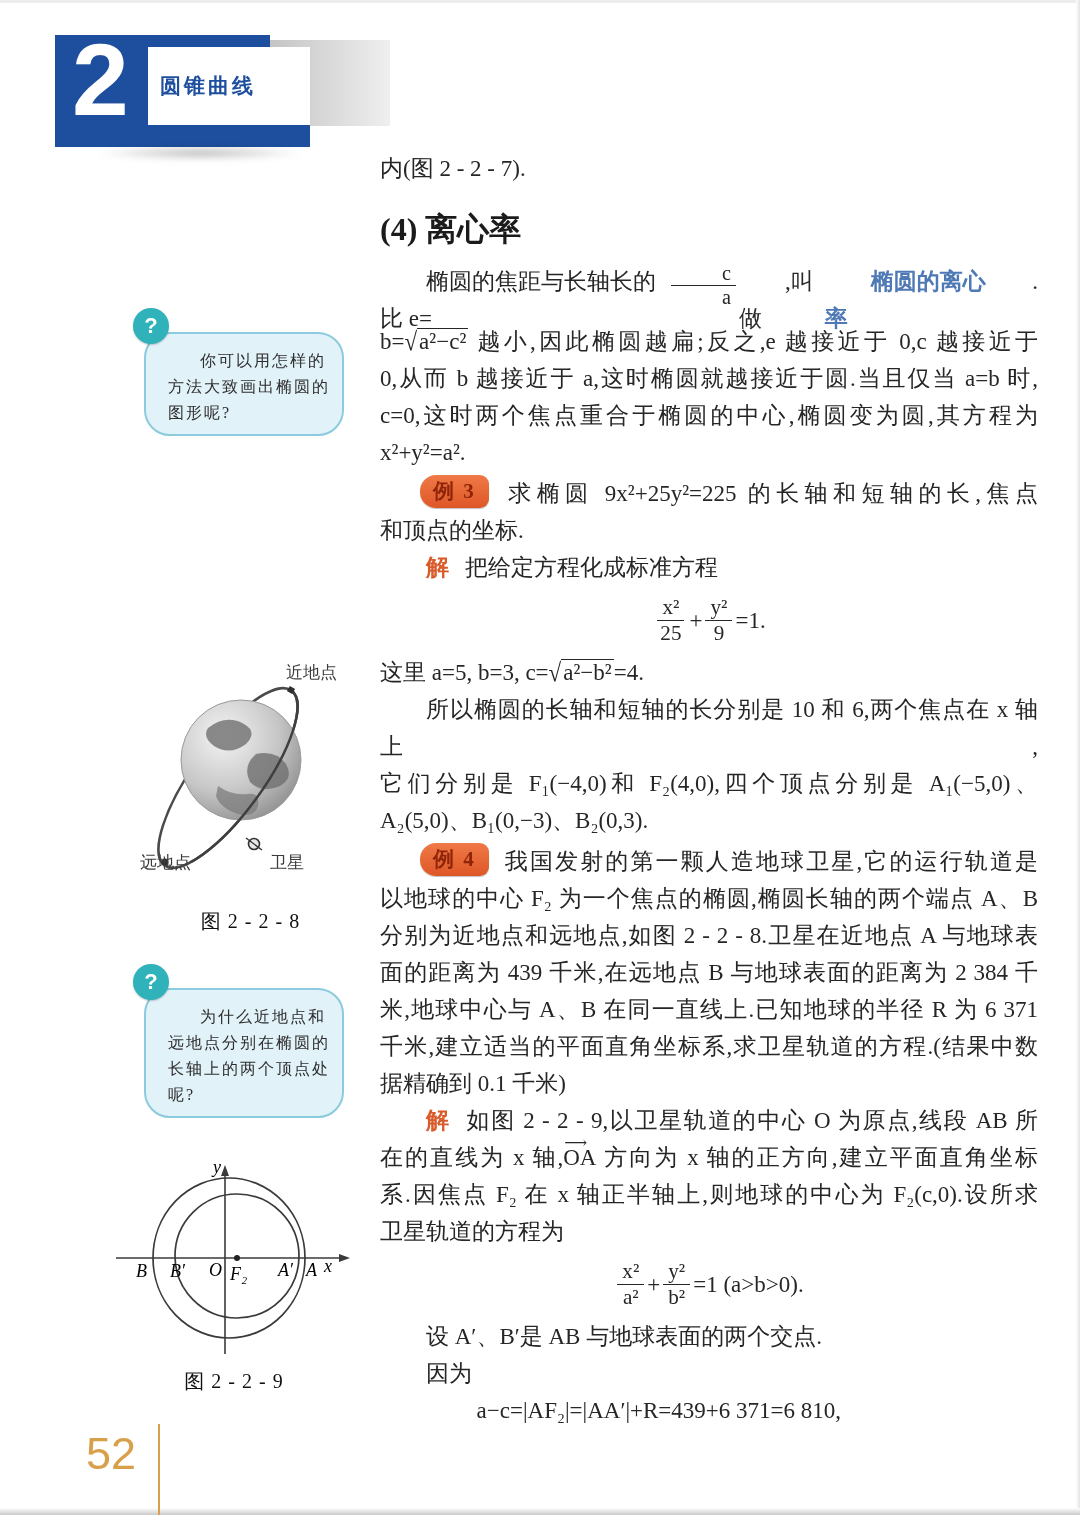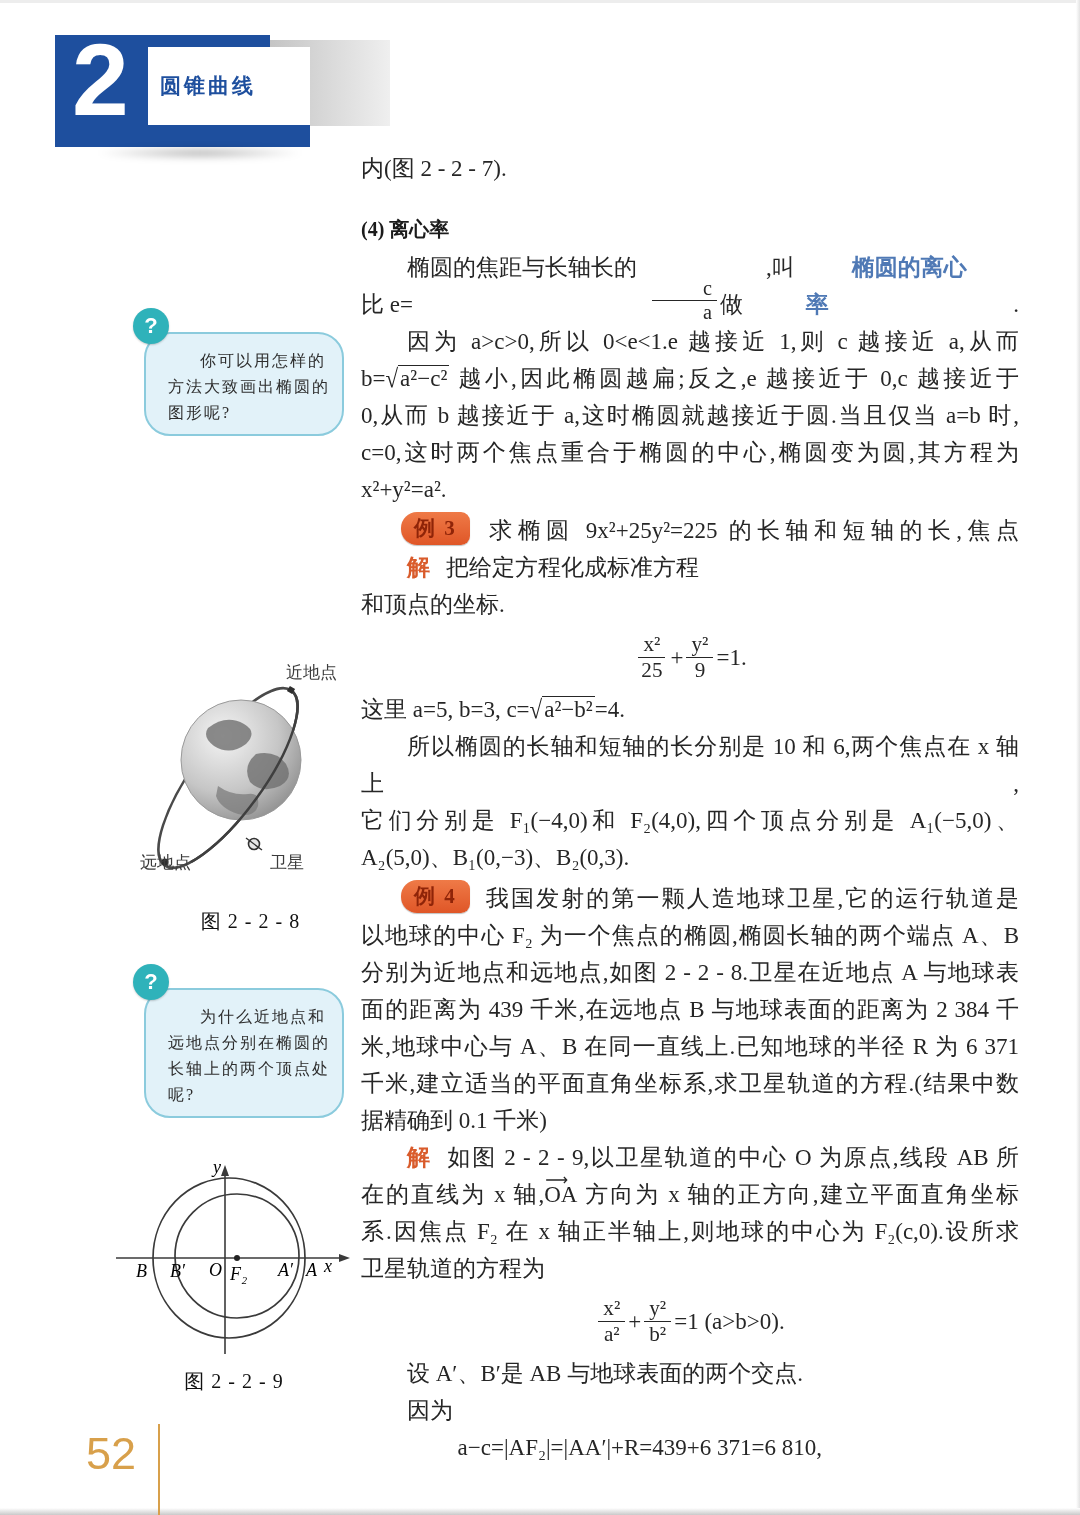--- a/index.html
+++ b/index.html
@@ -17,26 +17,26 @@
   .hdr-gray{position:absolute;left:250px;top:40px;width:140px;height:86px;background:linear-gradient(90deg,#bdbdbd,#efefef);}
   .hdr-blue{position:absolute;left:55px;top:35px;width:215px;height:112px;background:#1e4f9e;}
   .hdr-blue-strip{position:absolute;left:266px;top:125px;width:44px;height:22px;background:#1e4f9e;}
   .hdr-white{position:absolute;left:148px;top:47px;width:162px;height:78px;background:#ffffff;}
   .hdr-num{position:absolute;left:72px;top:24px;font-size:102px;font-weight:bold;color:#ffffff;line-height:112px;}
   .hdr-title{position:absolute;left:160px;top:72px;font-size:21px;font-weight:bold;color:#1e4f9e;letter-spacing:3px;}
   .hdr-shadow{position:absolute;left:95px;top:146px;width:210px;height:14px;
     background:radial-gradient(ellipse at center,rgba(0,0,0,0.28),rgba(0,0,0,0) 70%);filter:blur(3px);}
 
   
-  .column{position:absolute;left:361px;top:150px;width:658px;font-size:23px;line-height:37px;font-family:Liberation Serif, serif;}
+  .column{position:absolute;left:380px;top:150px;width:658px;font-size:23px;line-height:37px;}
   .line{width:100%;}
   .jfy{text-align:justify;text-align-last:justify;}
   .ind{text-indent:2em;}
-  .heading{font-size:20px;font-weight:bold;margin:22px 0 0 0;line-height:40px;color:#1b1b1b;}
-  .defline{margin-top:14px;height:60px;display:flex;align-items:flex-end;}
+  .heading{font-size:32px;font-weight:bold;margin:22px 0 0 0;line-height:40px;color:#1b1b1b;}
+  .defline{margin-top:14px;height:60px;display:flex;align-items:flex-start;}
   .hl{color:#4f79b5;font-weight:bold;}
 
   .frac{display:inline-flex;flex-direction:column;align-items:center;vertical-align:middle;margin:0 3px;line-height:1.05;font-size:0.88em;}
   .frac .num{border-bottom:1.6px solid #262626;padding:0 5px 1px;}
   .frac .den{padding:1px 5px 0;}
 
   .sqrt{white-space:nowrap;}
   .sqrt .radsym{display:inline-block;transform:scaleY(1.12);}
   .sqrt .rad{border-top:1.6px solid #262626;padding:0 2px;}
 
@@ -152,35 +152,34 @@
     <span>椭圆的焦距与长轴长的比 e=</span>
     <span class="frac">
       <span class="num">c</span>
       <span class="den">a</span>
     </span>
     <span>,叫做</span>
     <span class="hl">椭圆的离心率</span>
     <span>.</span>
   </div>
 
-  <div class="line jfy ind">因为 a&gt;c&gt;0,所以 0&lt;e&lt;1.e 越接近 1,则 c 越接近 a,从而</div>
   <div class="line jfy">
     <span>b=</span><span class="sqrt"><span class="radsym">√</span><span class="rad">a²−c²</span></span><span> 越小,因此椭圆越扁;反之,e 越接近于 0,c 越接近于</span>
   </div>
   <div class="line jfy">0,从而 b 越接近于 a,这时椭圆就越接近于圆.当且仅当 a=b 时,</div>
   <div class="line jfy">c=0,这时两个焦点重合于椭圆的中心,椭圆变为圆,其方程为</div>
   <div class="line">x²+y²=a².</div>
 
   <div class="line jfy">
     <span class="badge">例 3</span><span>求椭圆 9x²+25y²=225 的长轴和短轴的长,焦点</span>
   </div>
+  <div class="line">和顶点的坐标.</div>
   <div class="line">
     <span class="jie">解</span><span>把给定方程化成标准方程</span>
   </div>
-  <div class="line">和顶点的坐标.</div>
 
   <div class="formula">
     <span class="frac">
       <span class="num">x²</span>
       <span class="den">25</span>
     </span>
     <span>+</span>
     <span class="frac">
       <span class="num">y²</span>
       <span class="den">9</span>

